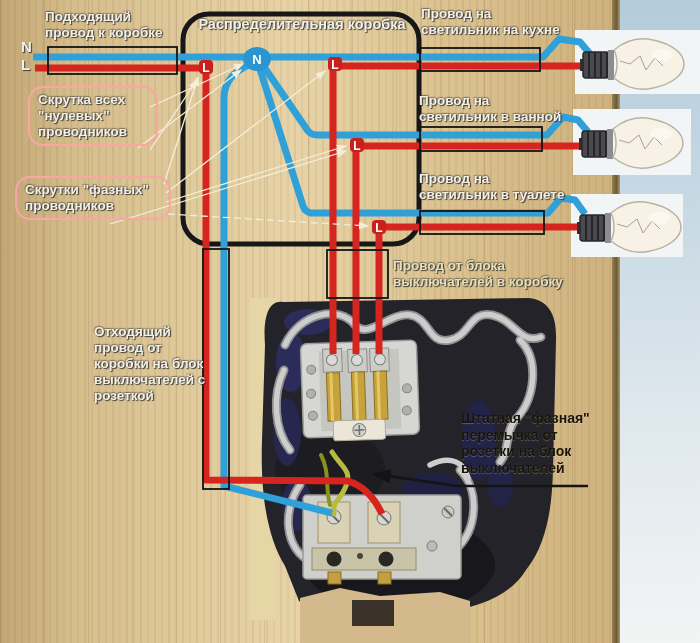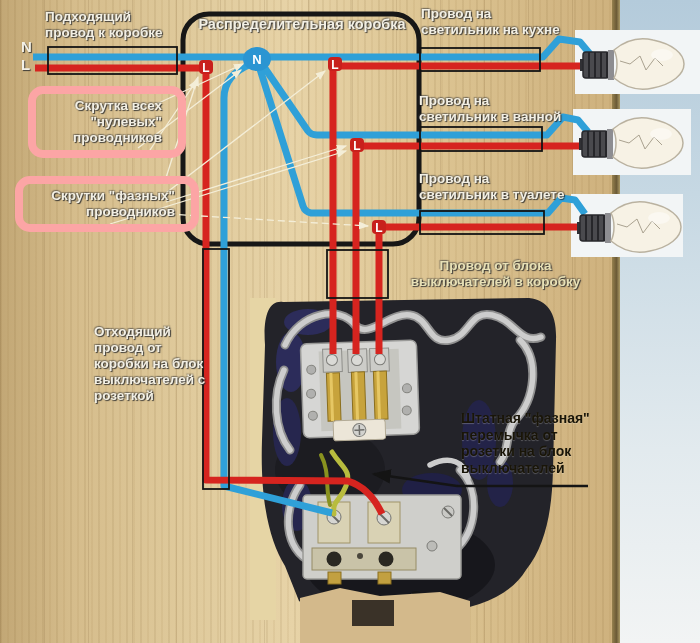--- a/index.html
+++ b/index.html
@@ -11,23 +11,23 @@
       repeating-linear-gradient(90deg, rgba(95,65,25,.13) 0 1px, rgba(0,0,0,0) 1px 44px),
       linear-gradient(90deg,#c2a775 0%,#d5bc8b 10%,#e0cb9d 28%,#e7d3a7 42%,#dcc492 62%,#d2b683 80%,#c9ab76 100%);}
   .wall{position:absolute;top:0;left:620px;width:80px;height:643px;
     background:linear-gradient(180deg,#b4cbdb 0%,#c6d8e3 30%,#e2eaee 70%,#f2f4f4 100%);}
   .wall-edge{position:absolute;top:0;left:612px;width:8px;height:643px;
     background:linear-gradient(90deg,#97824f,#6b5a36 55%,#ab9a66);}
   svg{position:absolute;top:0;left:0;}
   .lbl{position:absolute;font-weight:bold;font-size:13.5px;line-height:1.18;
        color:#f2efe4;white-space:pre-line;
        text-shadow:1px 1px 1px rgba(45,45,45,.9),-1px -1px 1px rgba(60,60,60,.45),1px -1px 1px rgba(60,60,60,.35);}
-  .lbl-beige{color:#e7e0b6;text-align:center;}
+  .lbl-beige{color:#e7e0b6;}
   .lbl-dark{color:#191508;text-shadow:0 1px 1px rgba(255,255,255,.25);}
-  .callout{border:8px solid #fca5a5;border-radius:15px;padding:4px 16px;text-align:right;}
+  .callout{border:2px solid #fca5a5;border-radius:15px;padding:4px 8px;}
   .nl{position:absolute;font-weight:bold;font-size:15px;color:#f4f1e6;
       text-shadow:1px 1px 1px rgba(45,45,45,.9);}
   .title{font-size:14.5px;text-align:center;}
 </style>
 </head>
 <body>
 
 <div id="stage">
   <div class="wood"></div>
   <div class="wall-edge"></div>

